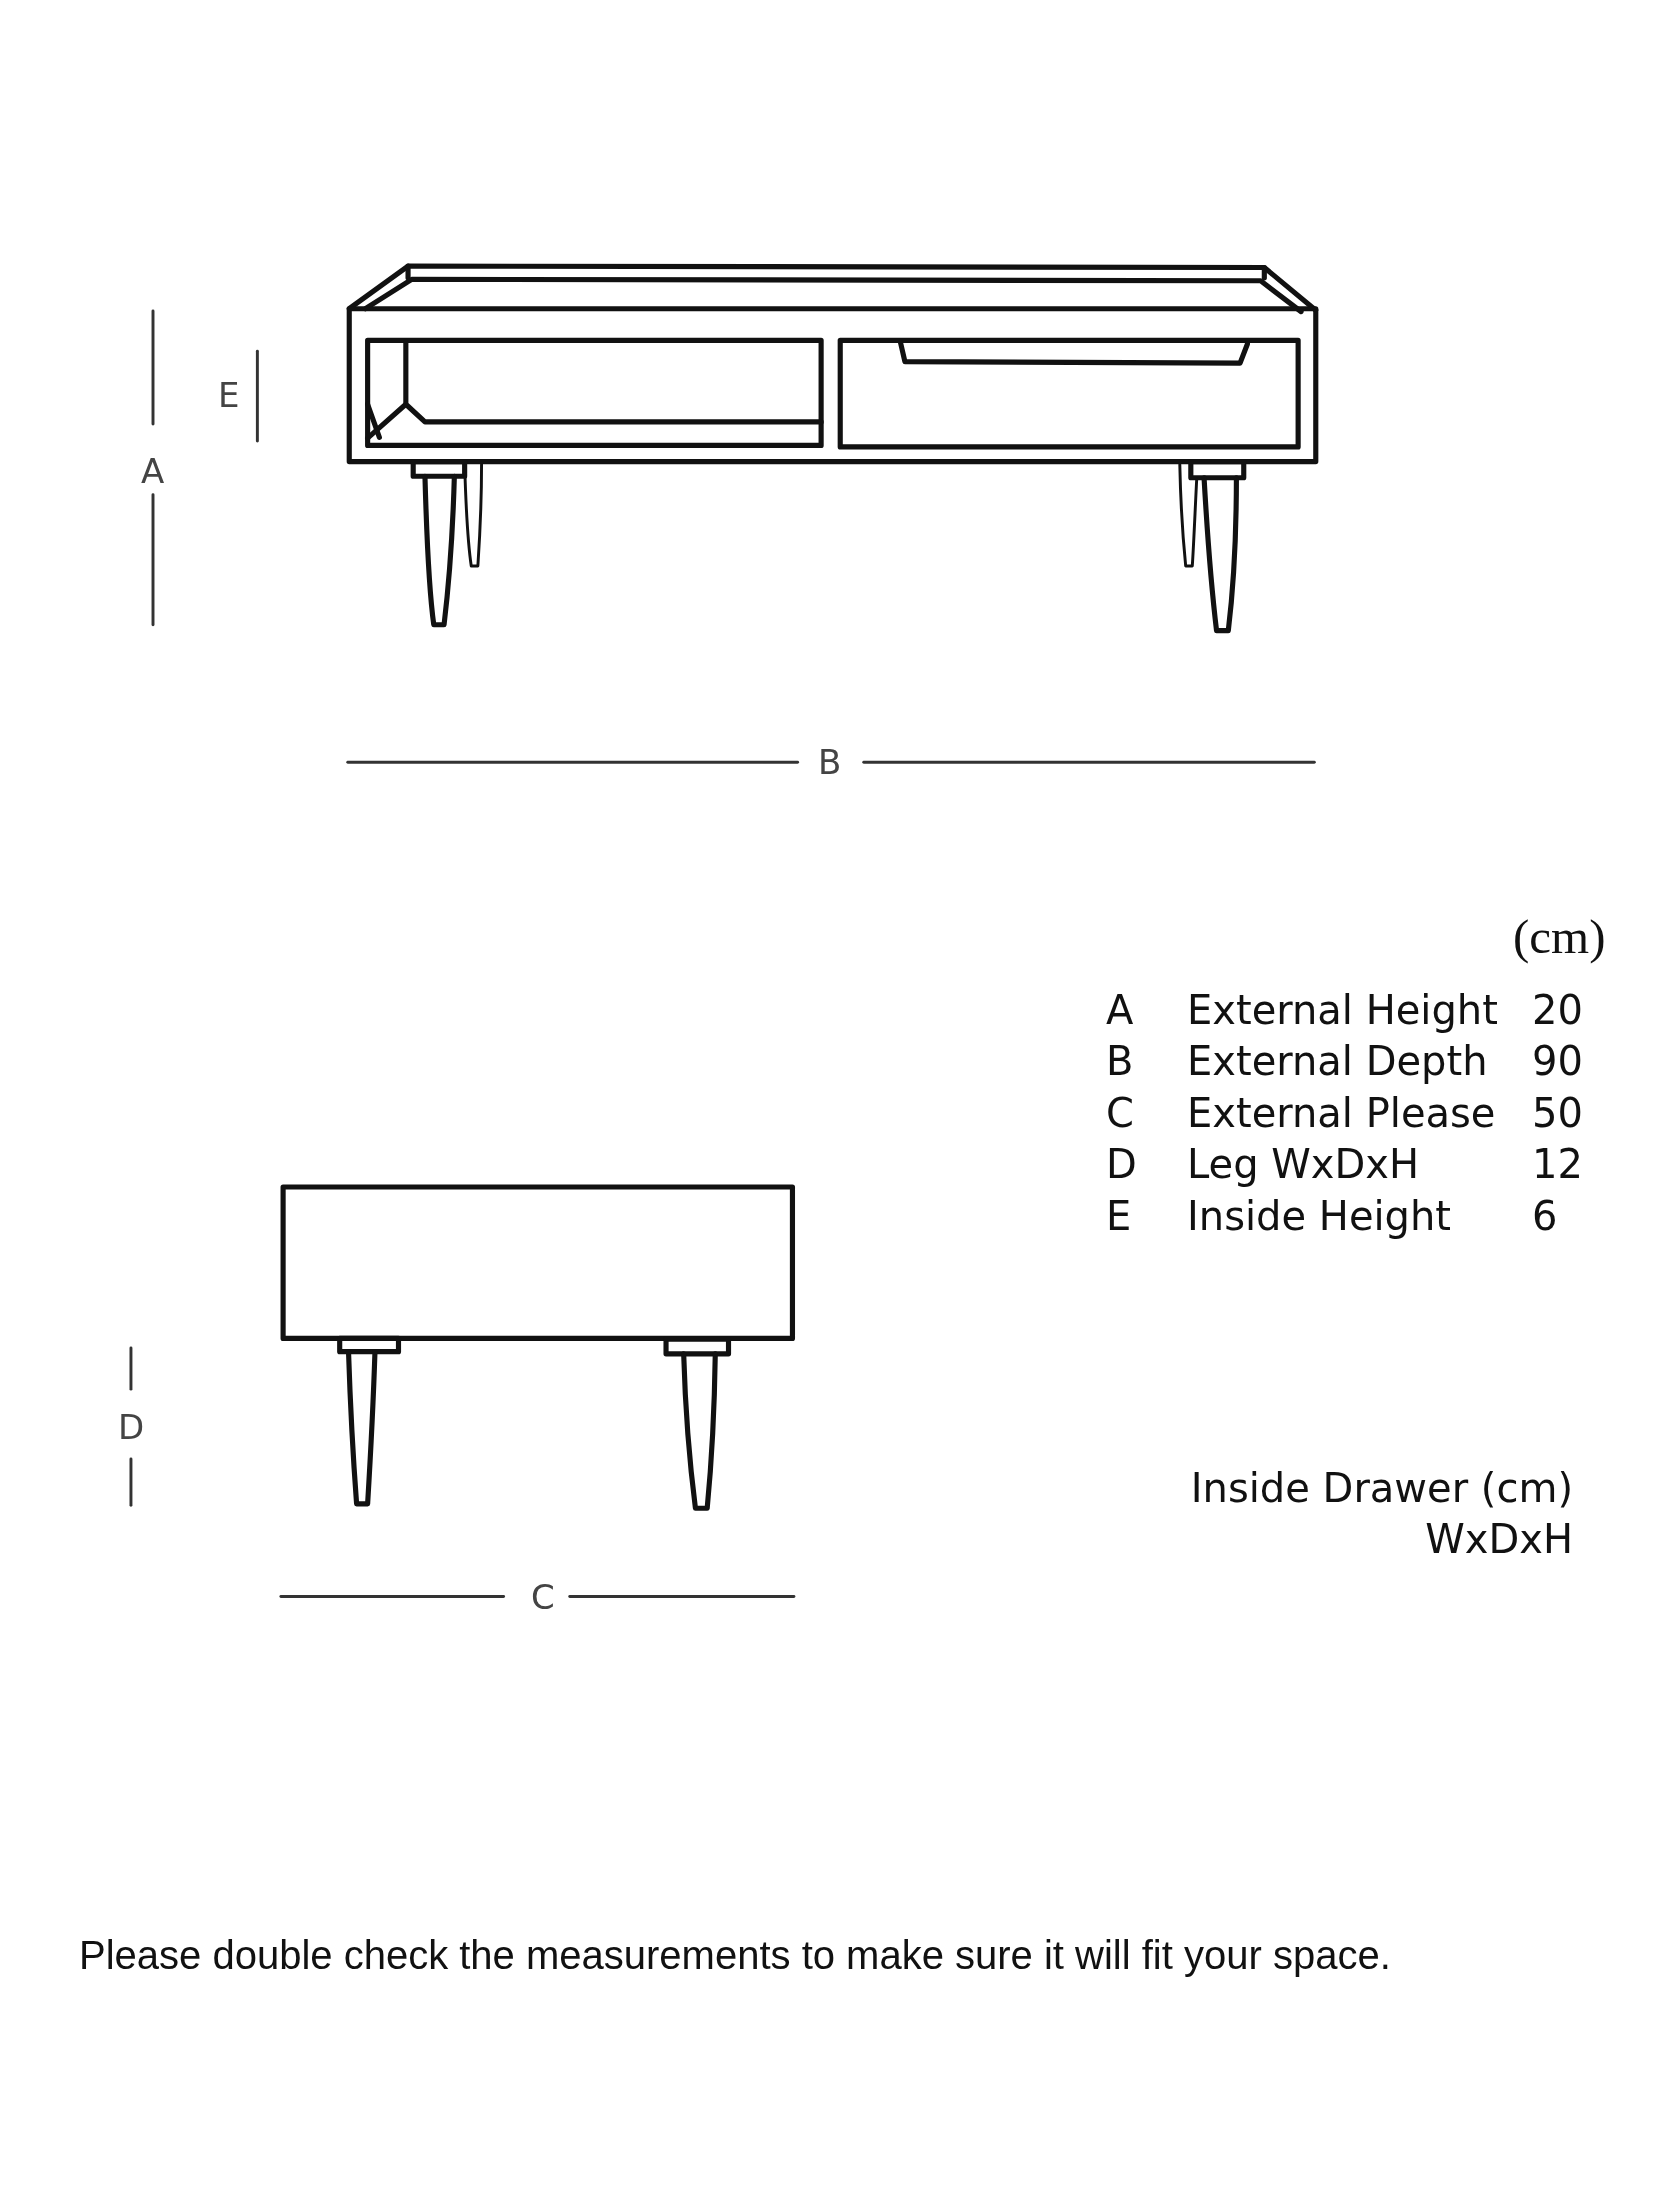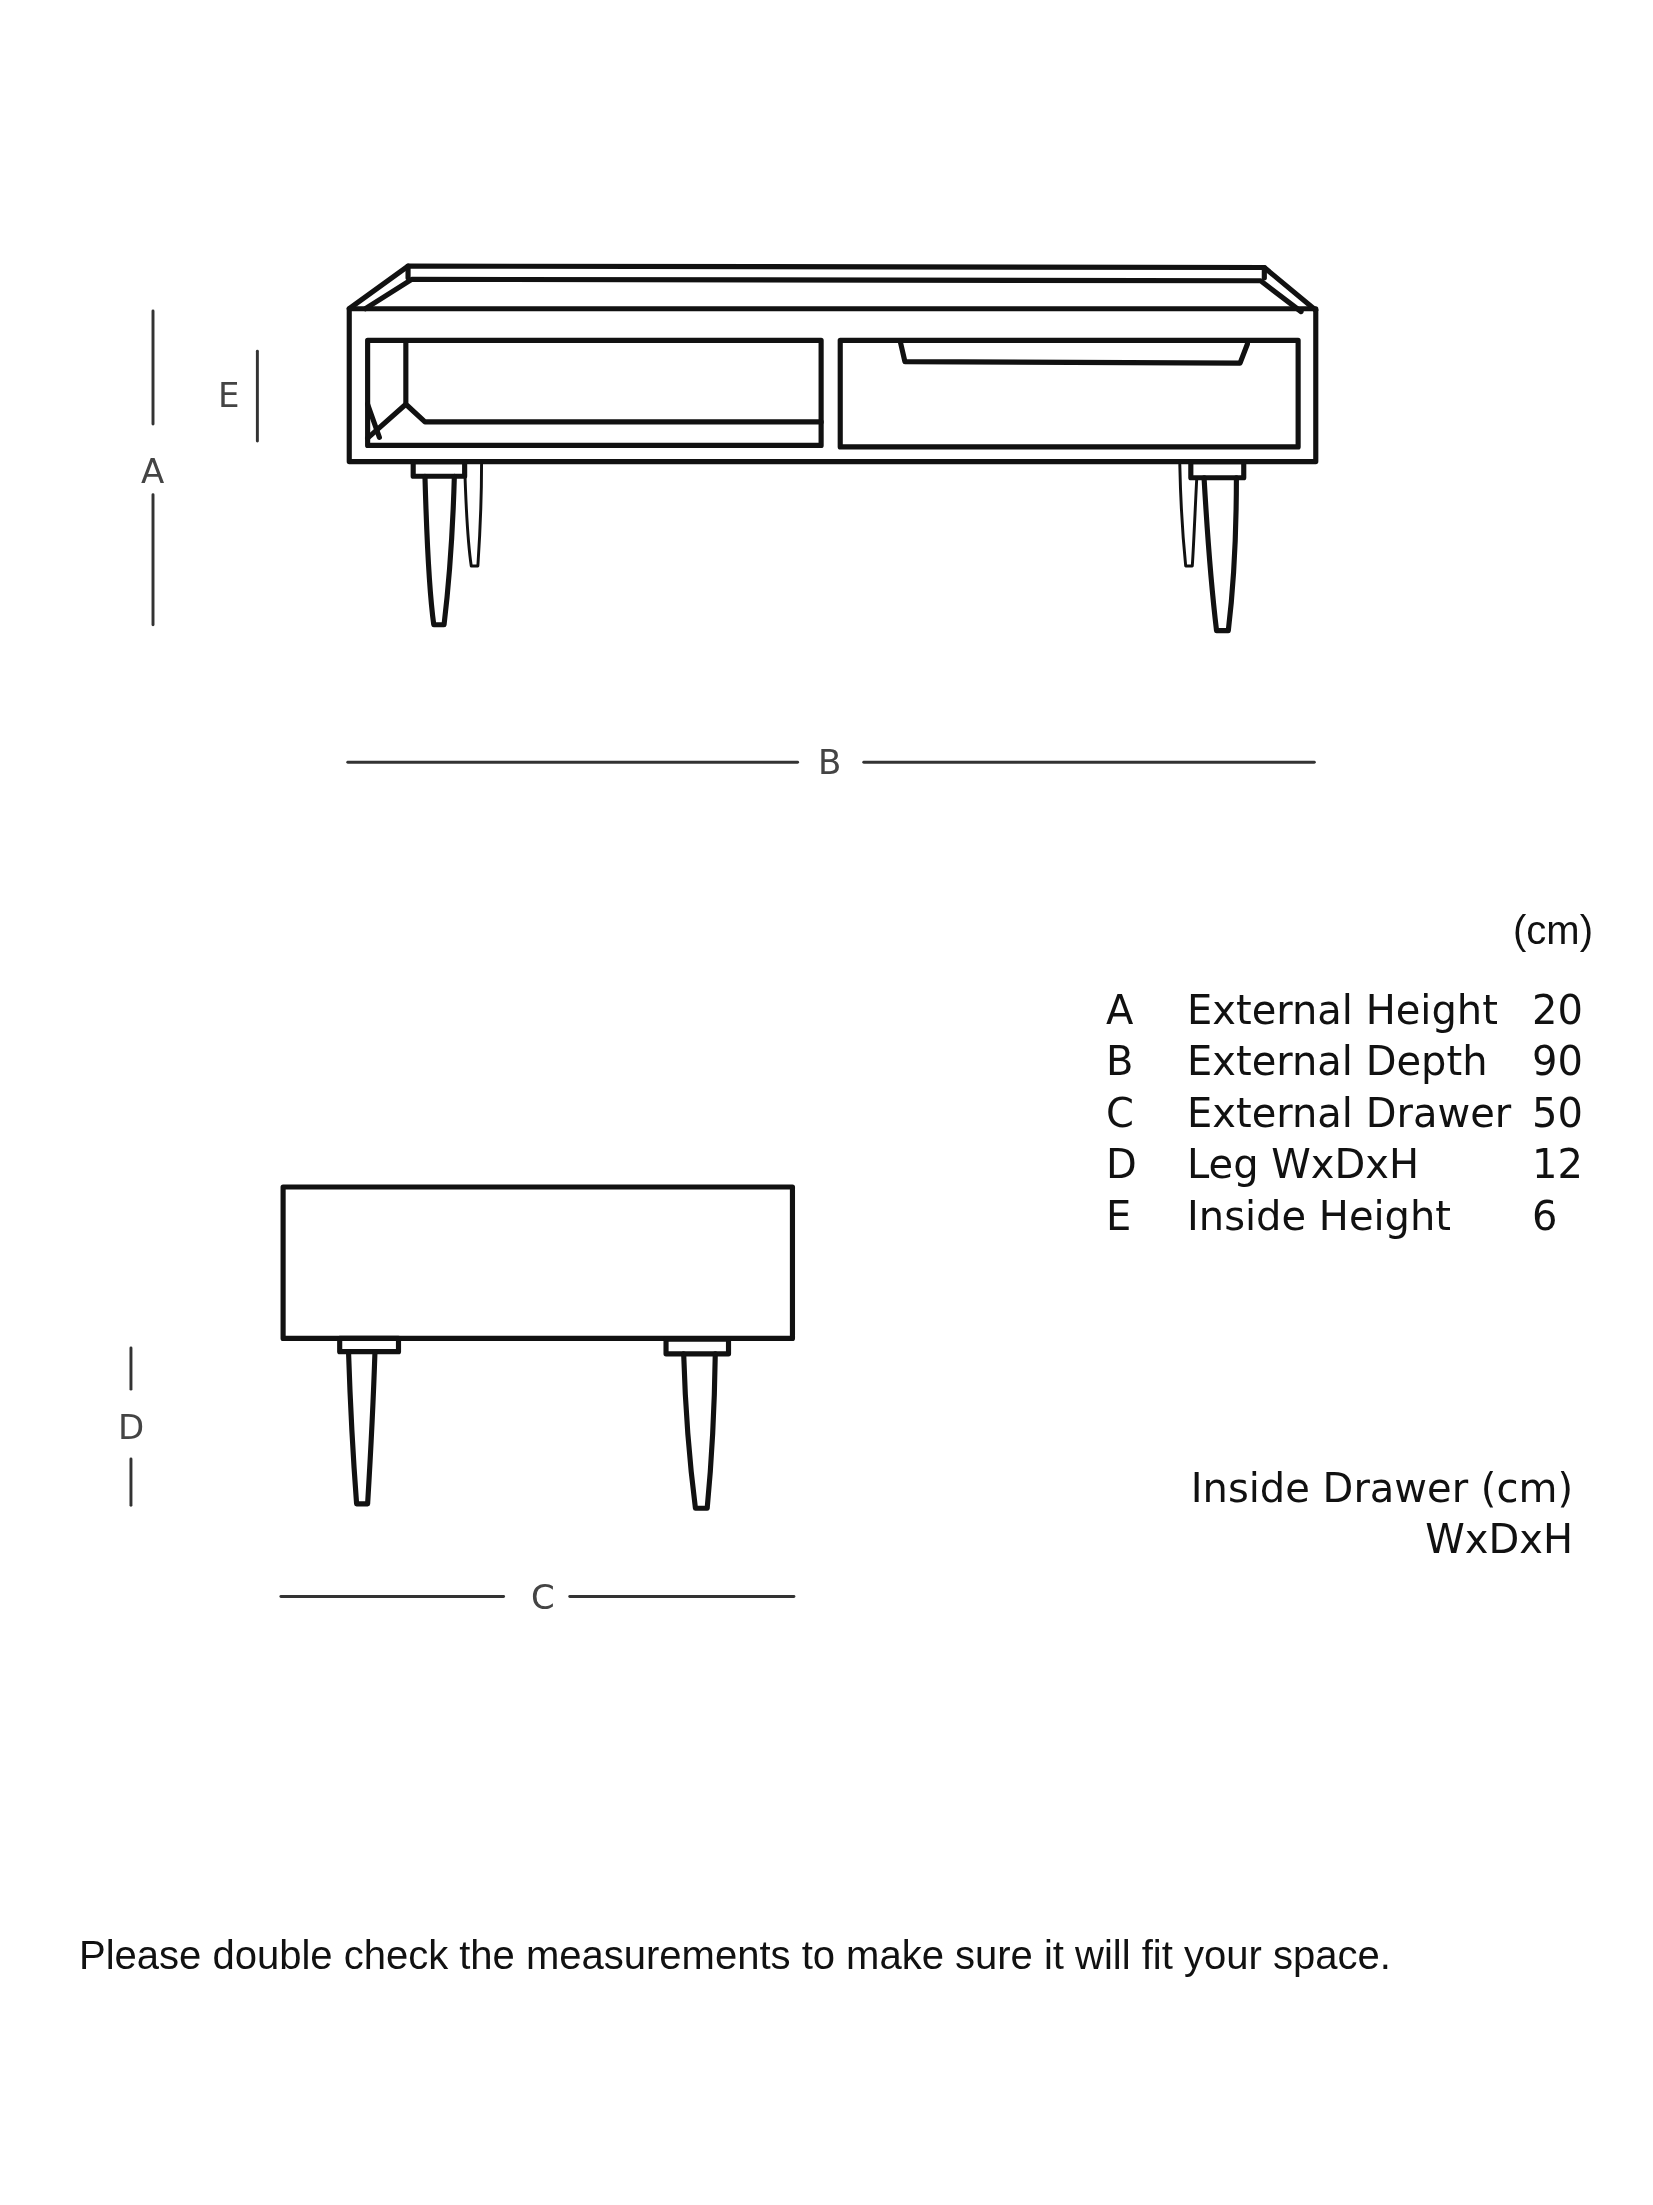--- a/index.html
+++ b/index.html
@@ -5,21 +5,21 @@
   html, body { margin:0; padding:0; background:#ffffff; }
   body { width:1654px; height:2205px; position:relative; overflow:hidden;
          font-family:"DejaVu Sans", sans-serif; color:#111; }
   svg.drawing { position:absolute; left:0; top:0; }
   .lbl { position:absolute; font-family:"DejaVu Sans", sans-serif; color:#444; font-size:34px; line-height:1; }
   .spec { position:absolute; font-family:"DejaVu Sans", sans-serif; font-size:40px; color:#111; line-height:51px; }
   .spec-row { position:absolute; left:0; height:51px; white-space:nowrap; }
   .spec-row .k { position:absolute; left:0; }
   .spec-row .n { position:absolute; left:81px; }
   .spec-row .v { position:absolute; left:426px; }
-  .unit { position:absolute; font-size:40px; font-family:Liberation Sans, sans-serif; }
+  .unit { position:absolute; font-size:49px; font-family:Liberation Serif, serif; }
   .drawer-info { position:absolute; left:1132px; top:1463px; width:441px; text-align:right; font-size:40px; line-height:51px; font-family:"DejaVu Sans", sans-serif; }
   .note { position:absolute; left:79px; top:1933px; font-size:40px; font-family:Liberation Sans, sans-serif; white-space:nowrap; }
 </style>
 </head>
 <body>
 
 <svg class="drawing" width="1654" height="2205" viewBox="0 0 2250 3000">
   <g fill="none" stroke="#111" stroke-width="7" stroke-linejoin="round" stroke-linecap="round">
 
     <g>
@@ -84,21 +84,21 @@
     <span class="n">External Height</span>
     <span class="v">20</span>
   </div>
   <div class="spec-row" style="top:51px;">
     <span class="k">B</span>
     <span class="n">External Depth</span>
     <span class="v">90</span>
   </div>
   <div class="spec-row" style="top:103px;">
     <span class="k">C</span>
-    <span class="n">External Drawer</span>
+    <span class="n">External Please</span>
     <span class="v">50</span>
   </div>
   <div class="spec-row" style="top:154px;">
     <span class="k">D</span>
     <span class="n">Leg WxDxH</span>
     <span class="v">12</span>
   </div>
   <div class="spec-row" style="top:206px;">
     <span class="k">E</span>
     <span class="n">Inside Height</span>

